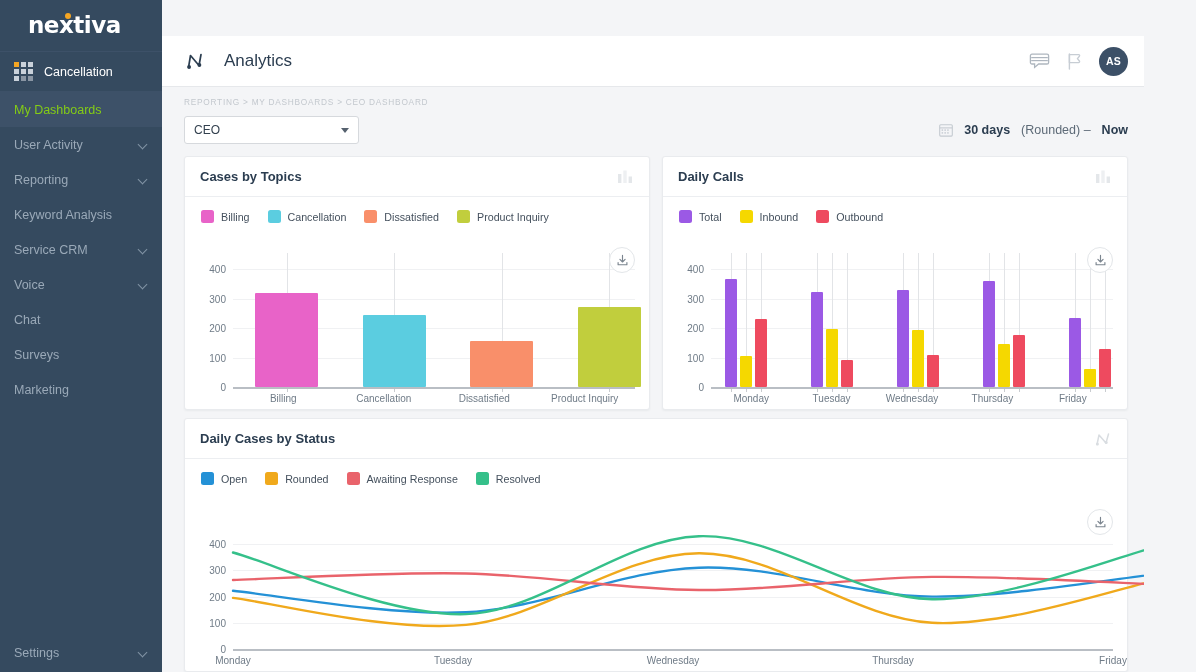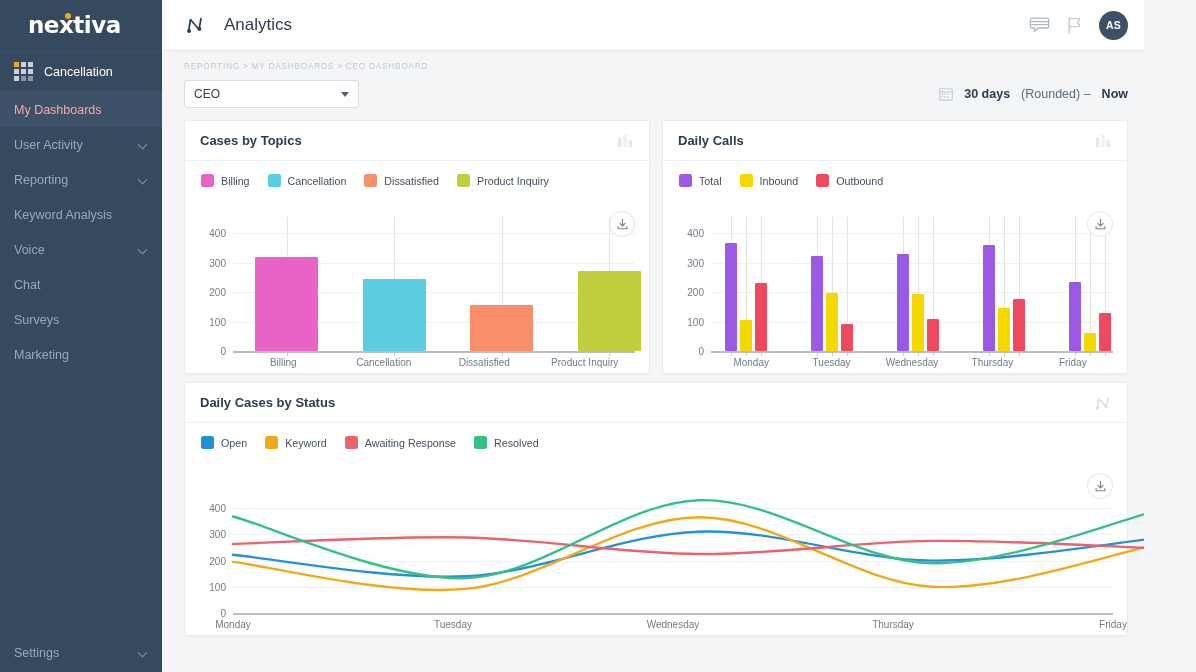--- a/index.html
+++ b/index.html
@@ -5,21 +5,21 @@
 <style>
   * { box-sizing: border-box; }
   html, body { margin: 0; padding: 0; }
   body {
     width: 1196px; height: 672px;
     font-family: "Liberation Sans", sans-serif;
     background: #f4f5f7;
     overflow: hidden;
     color: #2c3e50;
   }
-  .app { display: flex; width: 1144px; height: 672px; }
+  .app { display: flex; width: 1144px; height: 672px; align-items: flex-end; }
 
   
   .sidebar {
     width: 162px; min-width: 162px; height: 672px;
     background: #354a5f;
     display: flex; flex-direction: column;
     position: relative;
   }
   .logo-wrap {
     height: 51px; display: flex; align-items: center;
@@ -50,21 +50,21 @@
   .apps-grid i.d { background: #8a96a4; }
   .apps-label { font-size: 12.5px; color: #ffffff; }
 
   .nav { display: flex; flex-direction: column; padding-top: 0px; flex: 1; }
   .nav-item {
     height: 35px; display: flex; align-items: center;
     padding: 0 14px 0 14px; font-size: 12.5px;
     color: #9aa9b8; cursor: pointer; position: relative;
     justify-content: space-between;
   }
-  .nav-item.active { background: #3d5168; color: #fca5a5; }
+  .nav-item.active { background: #3d5168; color: #84cc16; }
   .nav-item span.lbl { white-space: nowrap; }
   .chev { width: 9px; height: 9px; position: relative; opacity: .85; flex: 0 0 auto; }
   .chev::before {
     content: ""; position: absolute; left: 0; top: 1px;
     width: 6px; height: 6px;
     border-right: 1.6px solid #8fa0b1; border-bottom: 1.6px solid #8fa0b1;
     transform: rotate(45deg);
   }
   .nav-section {
     font-size: 8.5px; font-weight: 700; letter-spacing: .6px;
@@ -206,20 +206,24 @@
       <div class="nav-item">
         <span class="lbl">Reporting</span>
         <span class="chev"></span>
       </div>
 
       <div class="nav-item">
         <span class="lbl">Keyword Analysis</span>
       </div>
 
 
+      <div class="nav-item">
+        <span class="lbl">Service CRM</span>
+        <span class="chev"></span>
+      </div>
 
       <div class="nav-item">
         <span class="lbl">Voice</span>
         <span class="chev"></span>
       </div>
 
       <div class="nav-item">
         <span class="lbl">Chat</span>
       </div>
 
@@ -502,21 +506,21 @@
           </div>
 
           <div class="card-body">
             <div class="legend">
               <div class="lg">
                   <i style="background:#2491d6"></i>
                   <span>Open</span>
                 </div>
               <div class="lg">
                   <i style="background:#f0a91c"></i>
-                  <span>Keyword</span>
+                  <span>Rounded</span>
                 </div>
               <div class="lg">
                   <i style="background:#e9636b"></i>
                   <span>Awaiting Response</span>
                 </div>
               <div class="lg">
                   <i style="background:#35c08a"></i>
                   <span>Resolved</span>
                 </div>
             </div>

